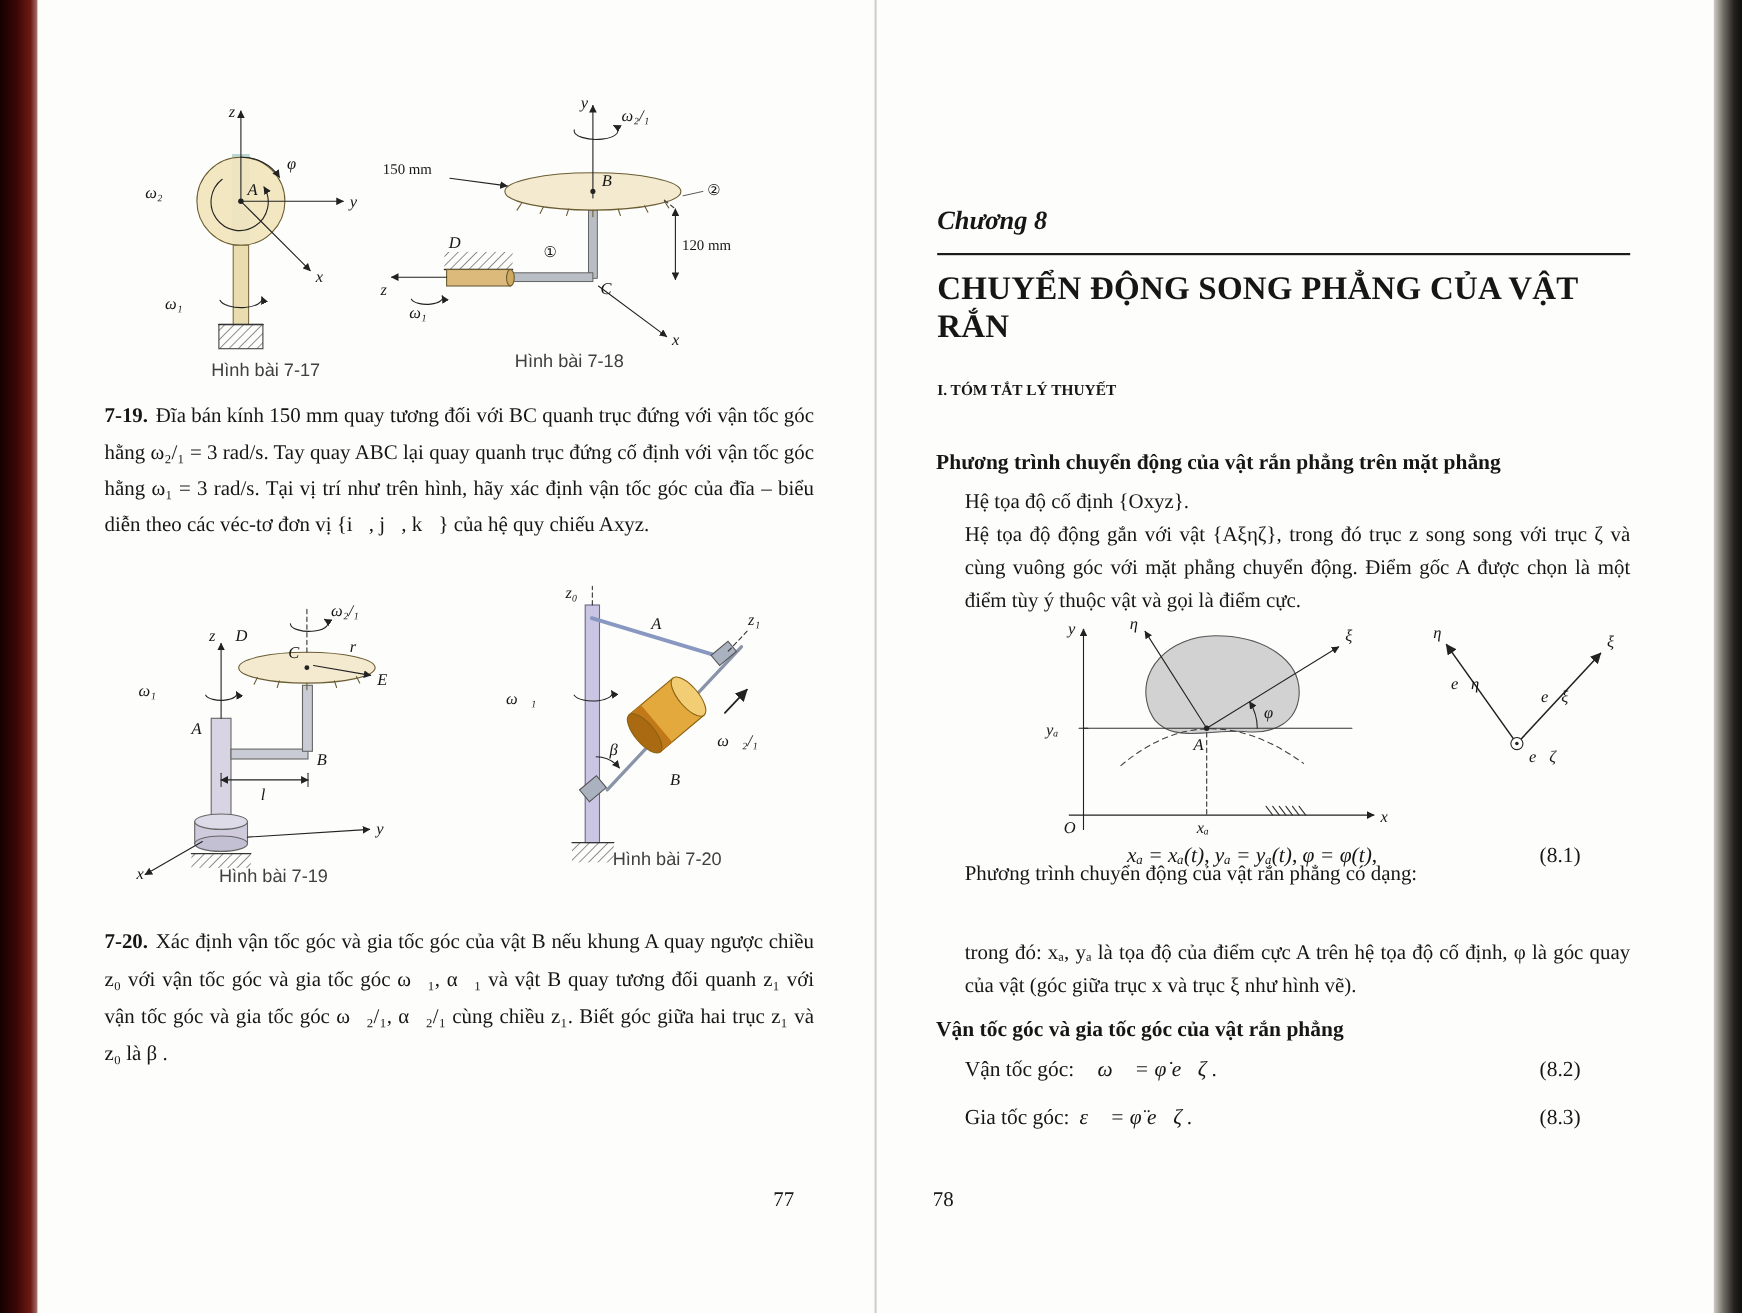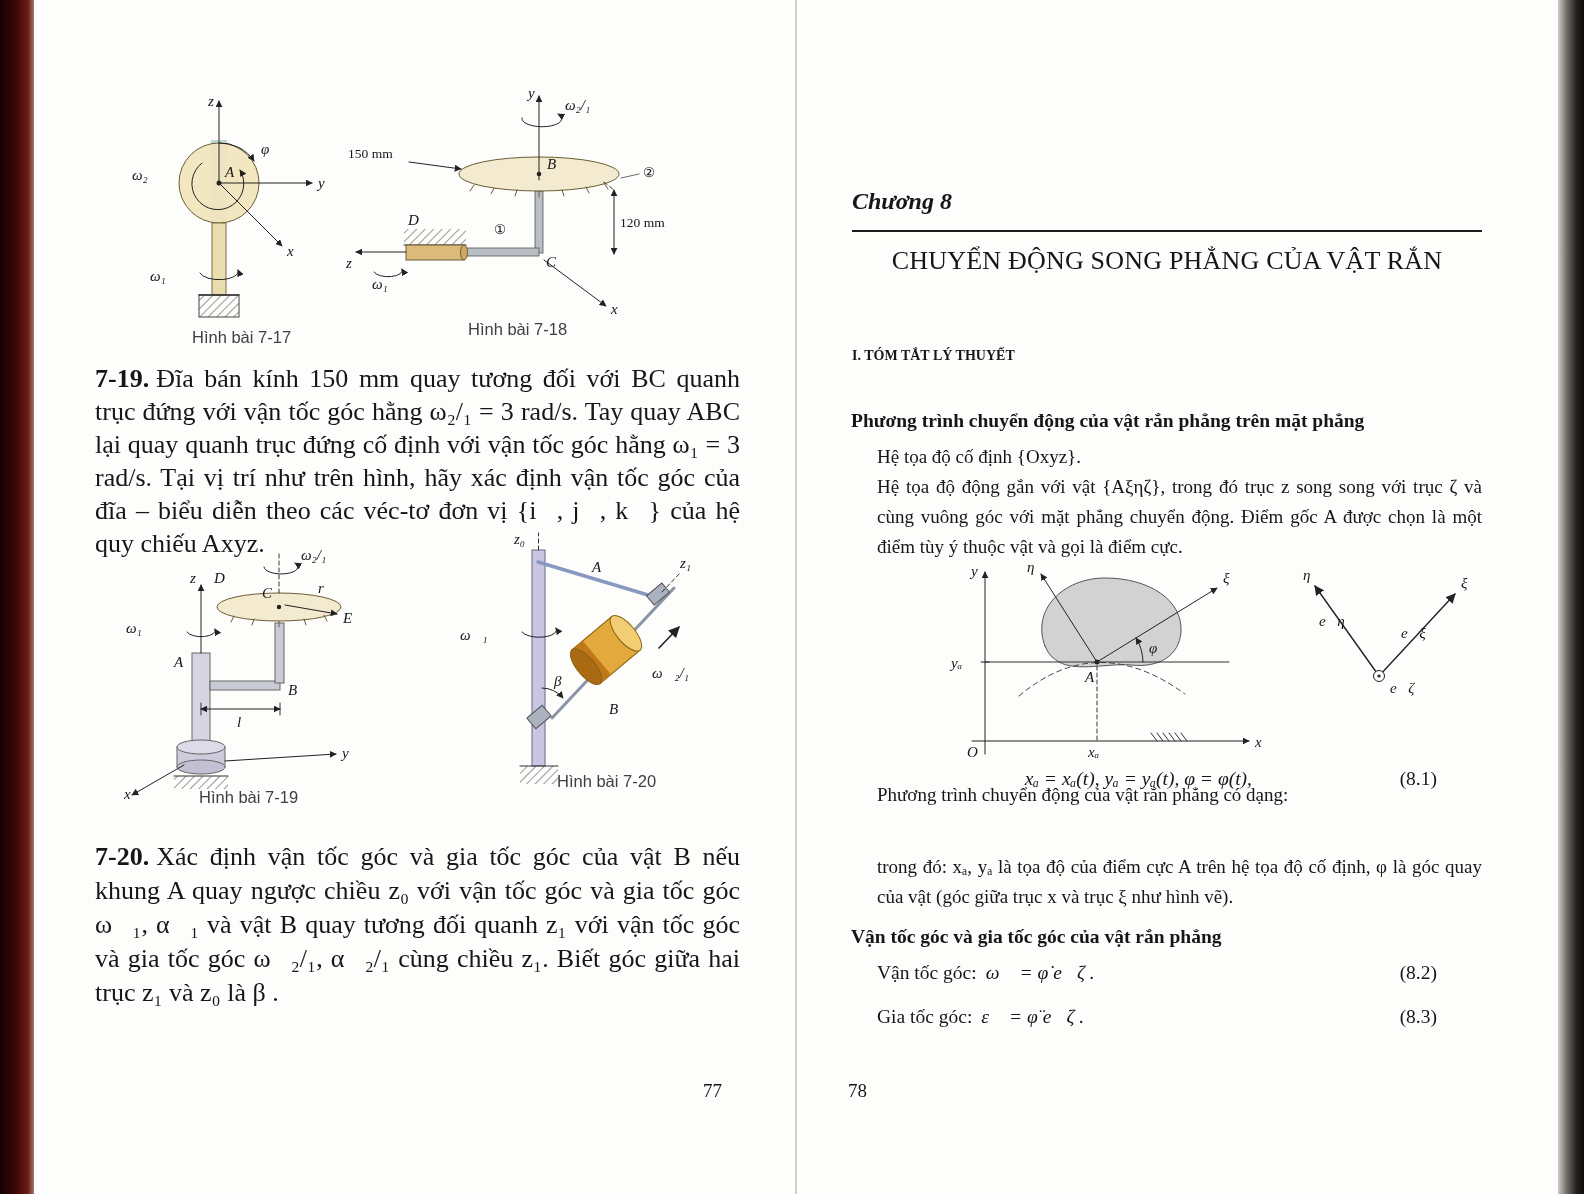--- a/index.html
+++ b/index.html
@@ -7,29 +7,29 @@
   .scan{position:relative;width:1584px;height:1194px;background:#fdfdfb;overflow:hidden;
         font-family:"Liberation Serif","DejaVu Serif",serif;color:#161616}
   .abs{position:absolute}
   .strip-left{left:0;top:0;width:34px;height:1194px;
     background:linear-gradient(90deg,#150101 0%,#3c0706 45%,#6e1b14 82%,#a4766e 100%)}
   .strip-right{left:1558px;top:0;width:26px;height:1194px;
     background:linear-gradient(90deg,#cfccc6 0%,#6e6a64 35%,#26221e 70%,#0e0c0a 100%)}
   .divider{left:795px;top:0;width:2px;height:1194px;background:#d2d0cb}
   .page{top:0;height:1194px}
   .caption{font-family:"Liberation Sans","DejaVu Sans",sans-serif;font-size:16.5px;color:#404040}
-  .body-text{font-size:26px;line-height:33px;text-align:justify}
+  .body-text{font-size:19px;line-height:33px;text-align:justify}
   .num{font-weight:700;margin-right:7px}
   .math{font-style:italic}
   .ansrow{margin-top:1px}
   .ansrow .lbl{margin-right:8px}
   .pagenum{font-size:19px}
   .chapter{font-size:24px;font-weight:700;font-style:italic}
   .rule{height:2px;background:#1c1c1c}
-  .title{font-size:26px;font-weight:400;text-align:center;letter-spacing:.2px}
+  .title{font-size:30px;font-weight:700;text-align:left;letter-spacing:.2px}
   .section{font-size:14px;font-weight:700}
   .subhead{font-size:19.5px;font-weight:700}
   .rp-text{font-size:19px;line-height:30px;text-align:justify}
   .eqrow{display:flex;align-items:baseline;font-size:19.5px}
   .eqrow .formula{font-style:italic}
   .eqrow .eqno{margin-left:auto;font-style:normal}
   svg text{font-family:"Liberation Serif","DejaVu Serif",serif;font-size:15px;font-style:italic;fill:#161616}
   svg text.u{font-style:normal;font-size:13.5px}
   svg line,svg path{stroke-linecap:round}
 </style>
@@ -297,21 +297,21 @@
       <span class="formula" style="flex:1;text-align:center">xₐ = xₐ(t),  yₐ = yₐ(t),  φ = φ(t),</span>
       <span class="eqno">(8.1)</span>
     </div>
 
     <div class="abs rp-text" style="left:80px;top:852px;width:605px">trong đó: xₐ, yₐ là tọa độ của điểm cực A trên hệ tọa độ cố định, φ là góc quay của vật (góc giữa trục x và trục ξ như hình vẽ).</div>
 
     <div class="abs subhead" style="left:54px;top:926px">Vận tốc góc và gia tốc góc của vật rắn phẳng</div>
 
     <div class="abs eqrow" style="left:80px;top:962px;width:560px">
       <span>Vận tốc góc:</span>
-      <span class="formula" style="margin-left:9px">ω⃗ = φ̇ e⃗ζ .</span>
+      <span class="formula" style="margin-left:21px">ω⃗ = φ̇ e⃗ζ .</span>
       <span class="eqno">(8.2)</span>
     </div>
 
     <div class="abs eqrow" style="left:80px;top:1006px;width:560px">
       <span>Gia tốc góc:</span>
       <span class="formula" style="margin-left:9px">ε⃗ = φ̈ e⃗ζ .</span>
       <span class="eqno">(8.3)</span>
     </div>
 
     <div class="abs pagenum" style="left:51px;top:1080px">78</div>

